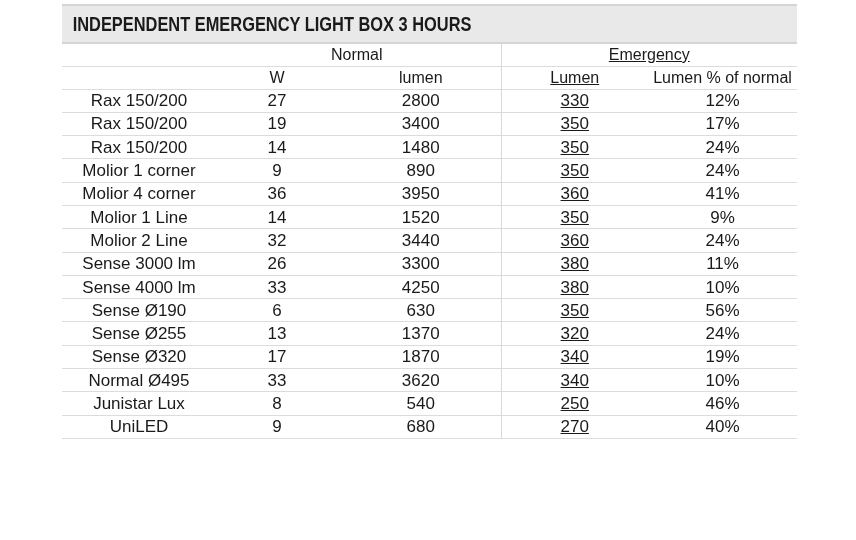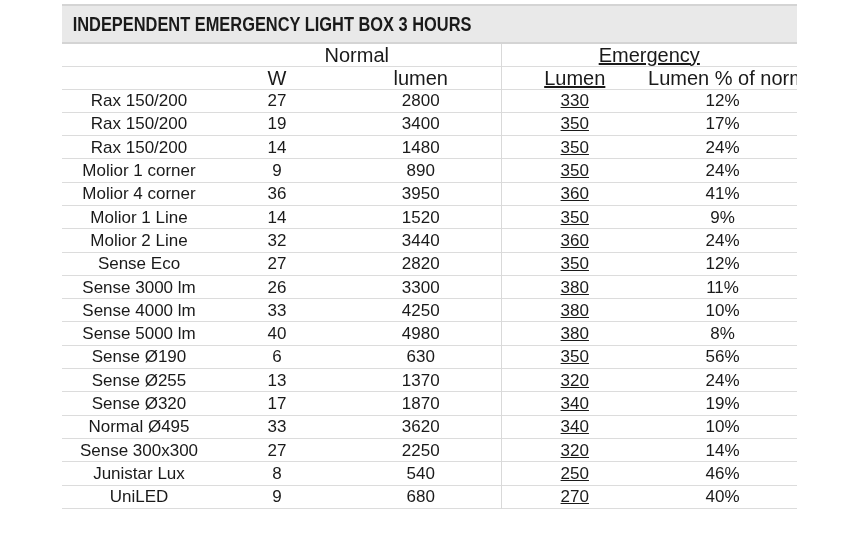--- a/index.html
+++ b/index.html
@@ -33,21 +33,21 @@
     position:absolute;left:62px;top:44px;width:735px;
     border-collapse:collapse;table-layout:fixed;
   }
   .spec-table th,.spec-table td{
     font-weight:normal;padding:0;text-align:center;vertical-align:middle;
     line-height:1;overflow:hidden;white-space:nowrap;color:var(--text);
   }
   tr.group-row{height:22px;border-bottom:1.5px solid var(--grid-line);}
   tr.col-row{height:23px;border-bottom:1.5px solid var(--grid-line);}
   tbody tr{height:23.3px;border-bottom:1.5px solid var(--grid-line);}
-  tr.group-row th,tr.col-row th{font-size:20px;}
+  tr.group-row th,tr.col-row th{font-size:16px;}
   tbody td{font-size:17px;}
   .name-cell{text-align:right;padding-left:3px !important;}
   .div-left{border-left:1.5px solid var(--divider-line);text-decoration:underline;}
 </style>
 </head>
 <body>
 
 <div class="page">
 
   <div class="title-bar">
@@ -120,46 +120,32 @@
           <td>9%</td>
         </tr>
         <tr>
           <td class="name-cell">Molior 2 Line</td>
           <td>32</td>
           <td>3440</td>
           <td class="div-left">360</td>
           <td>24%</td>
         </tr>
         <tr>
-          <td class="name-cell">Sense Eco</td>
-          <td>27</td>
-          <td>2820</td>
-          <td class="div-left">350</td>
-          <td>12%</td>
-        </tr>
-        <tr>
           <td class="name-cell">Sense 3000 lm</td>
           <td>26</td>
           <td>3300</td>
           <td class="div-left">380</td>
           <td>11%</td>
         </tr>
         <tr>
           <td class="name-cell">Sense 4000 lm</td>
           <td>33</td>
           <td>4250</td>
           <td class="div-left">380</td>
           <td>10%</td>
-        </tr>
-        <tr>
-          <td class="name-cell">Sense 5000 lm</td>
-          <td>40</td>
-          <td>4980</td>
-          <td class="div-left">380</td>
-          <td>8%</td>
         </tr>
         <tr>
           <td class="name-cell">Sense Ø190</td>
           <td>6</td>
           <td>630</td>
           <td class="div-left">350</td>
           <td>56%</td>
         </tr>
         <tr>
           <td class="name-cell">Sense Ø255</td>
@@ -176,27 +162,20 @@
           <td>19%</td>
         </tr>
         <tr>
           <td class="name-cell">Normal Ø495</td>
           <td>33</td>
           <td>3620</td>
           <td class="div-left">340</td>
           <td>10%</td>
         </tr>
         <tr>
-          <td class="name-cell">Sense 300x300</td>
-          <td>27</td>
-          <td>2250</td>
-          <td class="div-left">320</td>
-          <td>14%</td>
-        </tr>
-        <tr>
           <td class="name-cell">Junistar Lux</td>
           <td>8</td>
           <td>540</td>
           <td class="div-left">250</td>
           <td>46%</td>
         </tr>
         <tr>
           <td class="name-cell">UniLED</td>
           <td>9</td>
           <td>680</td>

